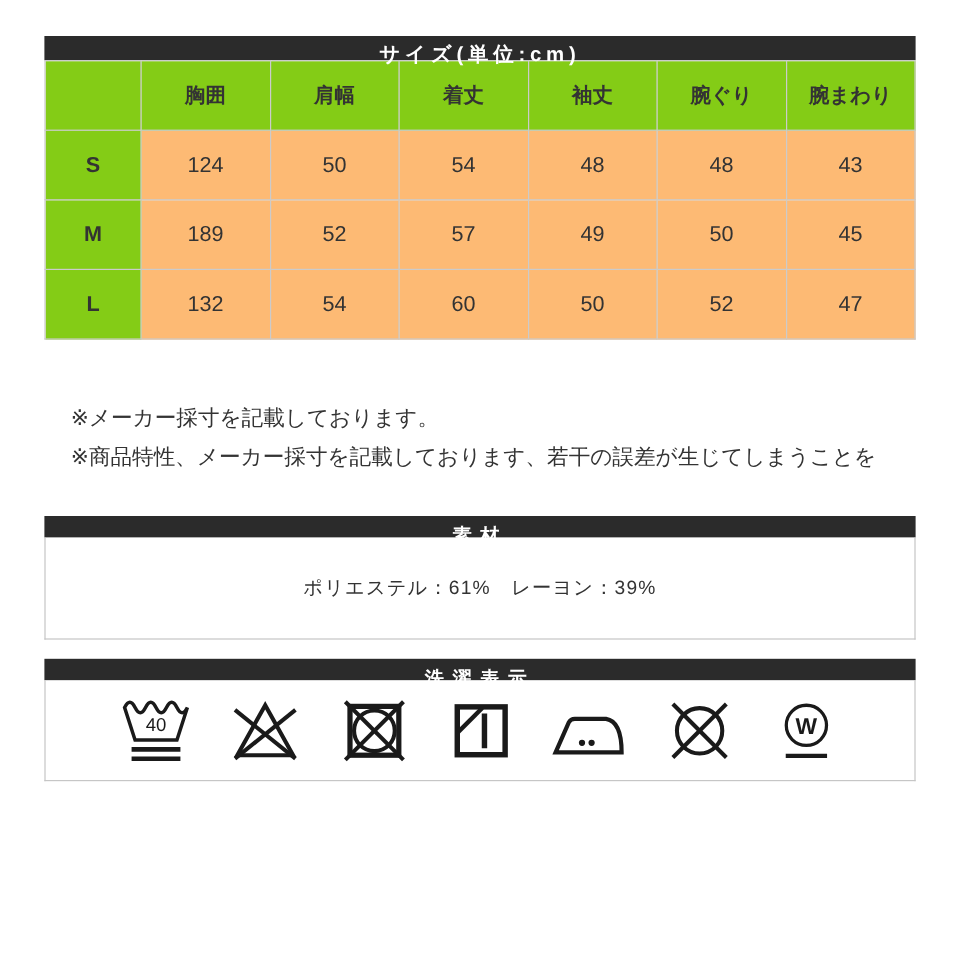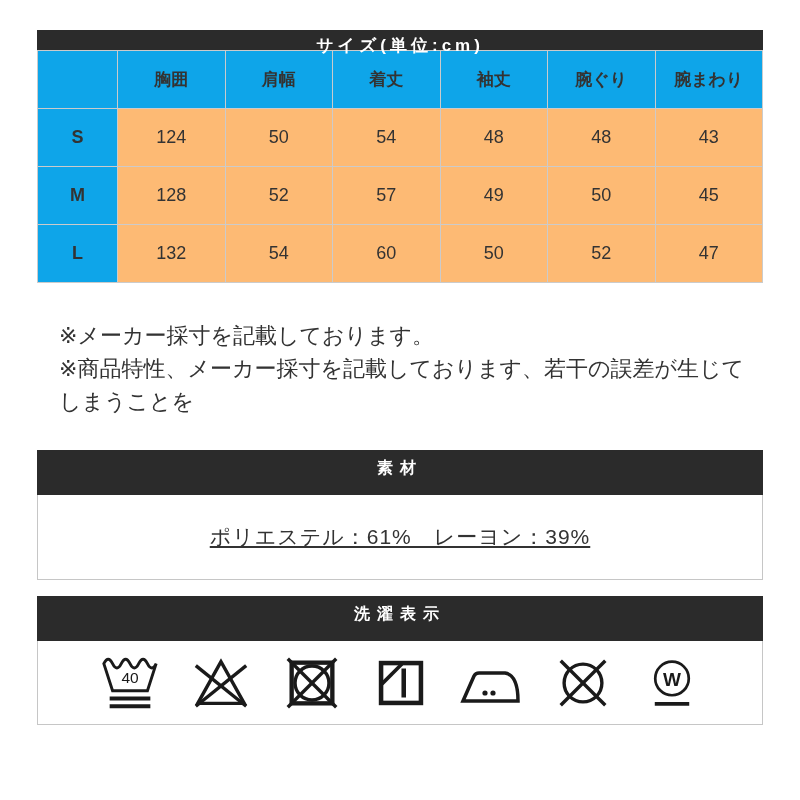--- a/index.html
+++ b/index.html
@@ -8,47 +8,47 @@
     font-family:"Liberation Sans","DejaVu Sans",sans-serif;
     color:#333333;
   }
   .page{padding:30px 37px 0 37px;}
 
   
   .bar{
     background:#2b2b2b;color:#ffffff;font-weight:bold;text-align:center;
   }
   .bar.size-bar{height:20px;line-height:32px;font-size:17px;letter-spacing:4px;}
-  .bar.material-bar,.bar.laundry-bar{height:45px;line-height:35px;font-size:16px;letter-spacing:7px;}
+  .bar.material-bar,.bar.laundry-bar{height:18px;line-height:35px;font-size:16px;letter-spacing:7px;}
 
   
   table.size-table{
     width:100%;border-collapse:collapse;table-layout:fixed;
     border:1px solid #a8a8a8;
   }
   table.size-table col.first{width:80px;}
   table.size-table th,table.size-table td{
     border:1px solid #cbcbcb;text-align:center;height:57px;padding:0;
   }
-  table.size-table th{background:#0ea5e9;font-size:17px;font-weight:bold;color:#333;}
+  table.size-table th{background:#84cc16;font-size:17px;font-weight:bold;color:#333;}
   table.size-table td{background:#fdba74;font-size:18px;font-weight:normal;color:#333;}
   table.size-table th.row-head{font-size:18px;}
 
   
-  .notes{margin:36px 0 0 22px;font-size:22px;line-height:33px;color:#333;}
+  .notes{margin:49px 0 0 22px;font-size:18px;line-height:33px;color:#333;}
   .notes .indent{padding-left:17px;}
 
   
   .section-material{margin-top:32px;}
   .section-laundry{margin-top:16px;}
   .boxed{
     border:1px solid #c6c6c6;border-top:none;background:#fff;
     display:flex;align-items:center;justify-content:center;
   }
-  .material-box{height:84px;font-size:21px;letter-spacing:1px;text-decoration:underline;}
+  .material-box{height:84px;font-size:16px;letter-spacing:1px;}
   .icons-box{height:83px;gap:29px;}
   .icons-box svg{display:block;}
 </style>
 </head>
 <body>
 
 <div class="page">
 
   <div class="bar size-bar">サイズ(単位:cm)</div>
 
@@ -76,21 +76,21 @@
         <th class="row-head">S</th>
         <td>124</td>
         <td>50</td>
         <td>54</td>
         <td>48</td>
         <td>48</td>
         <td>43</td>
       </tr>
       <tr>
         <th class="row-head">M</th>
-        <td>128</td>
+        <td>189</td>
         <td>52</td>
         <td>57</td>
         <td>49</td>
         <td>50</td>
         <td>45</td>
       </tr>
       <tr>
         <th class="row-head">L</th>
         <td>132</td>
         <td>54</td>

